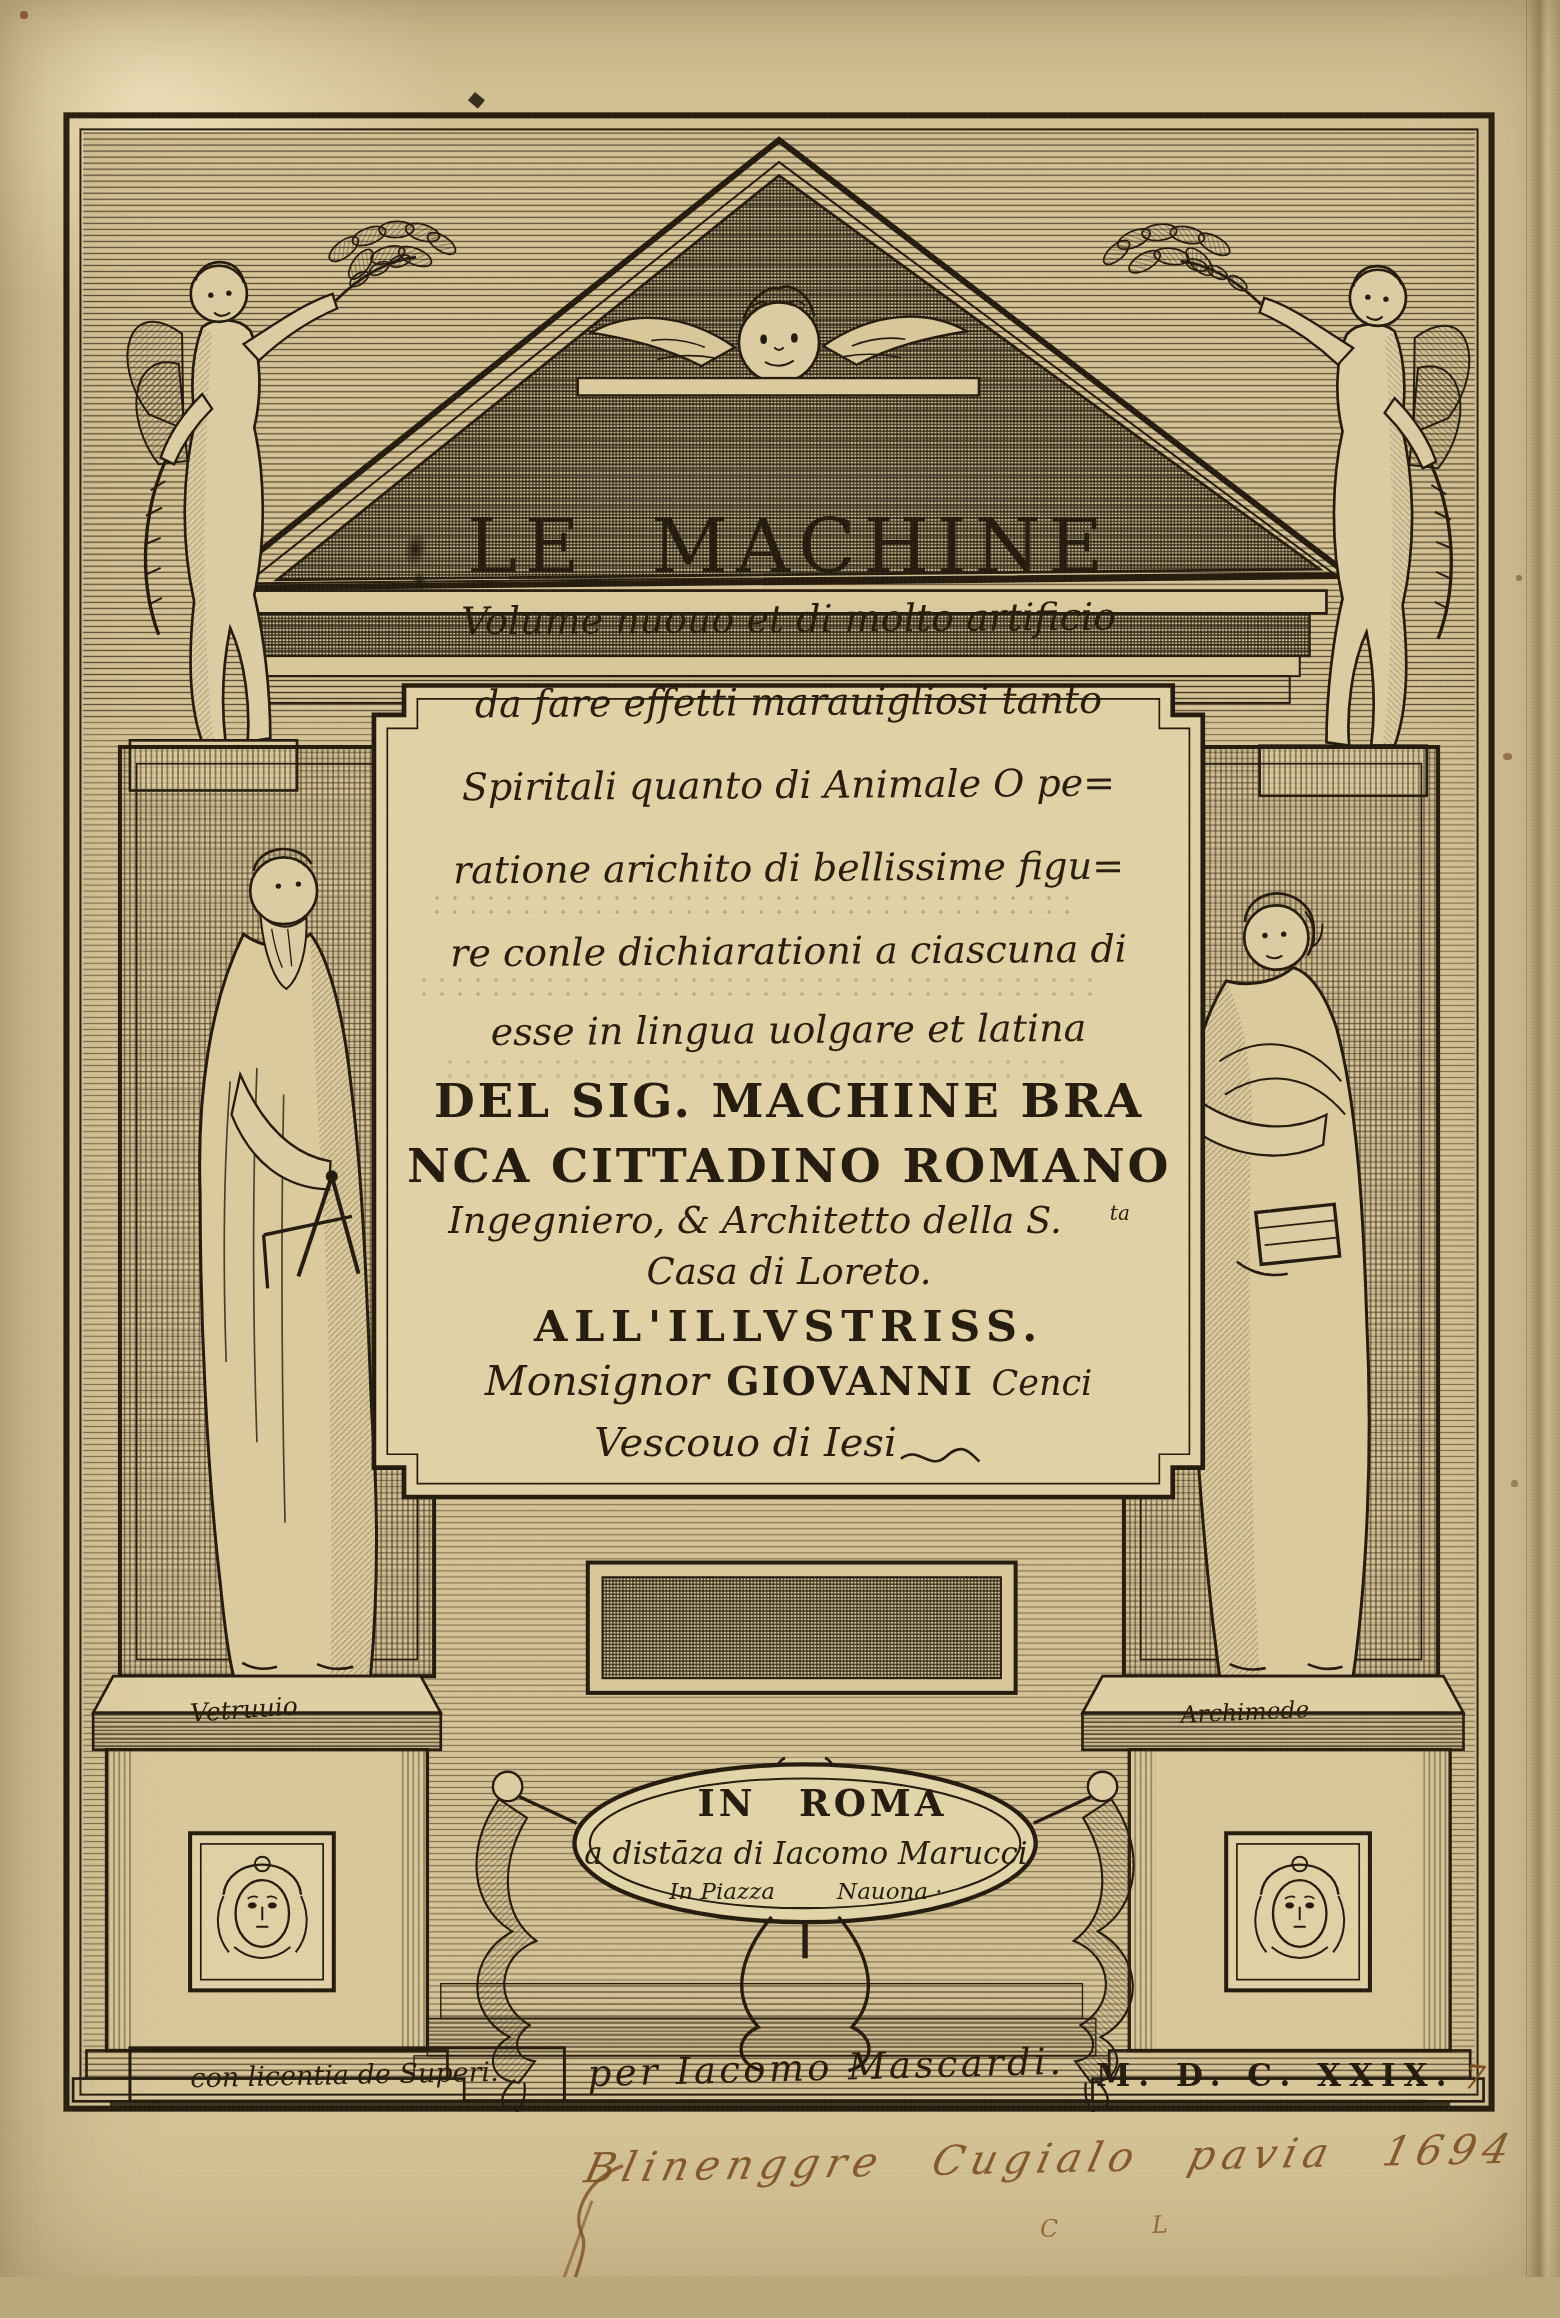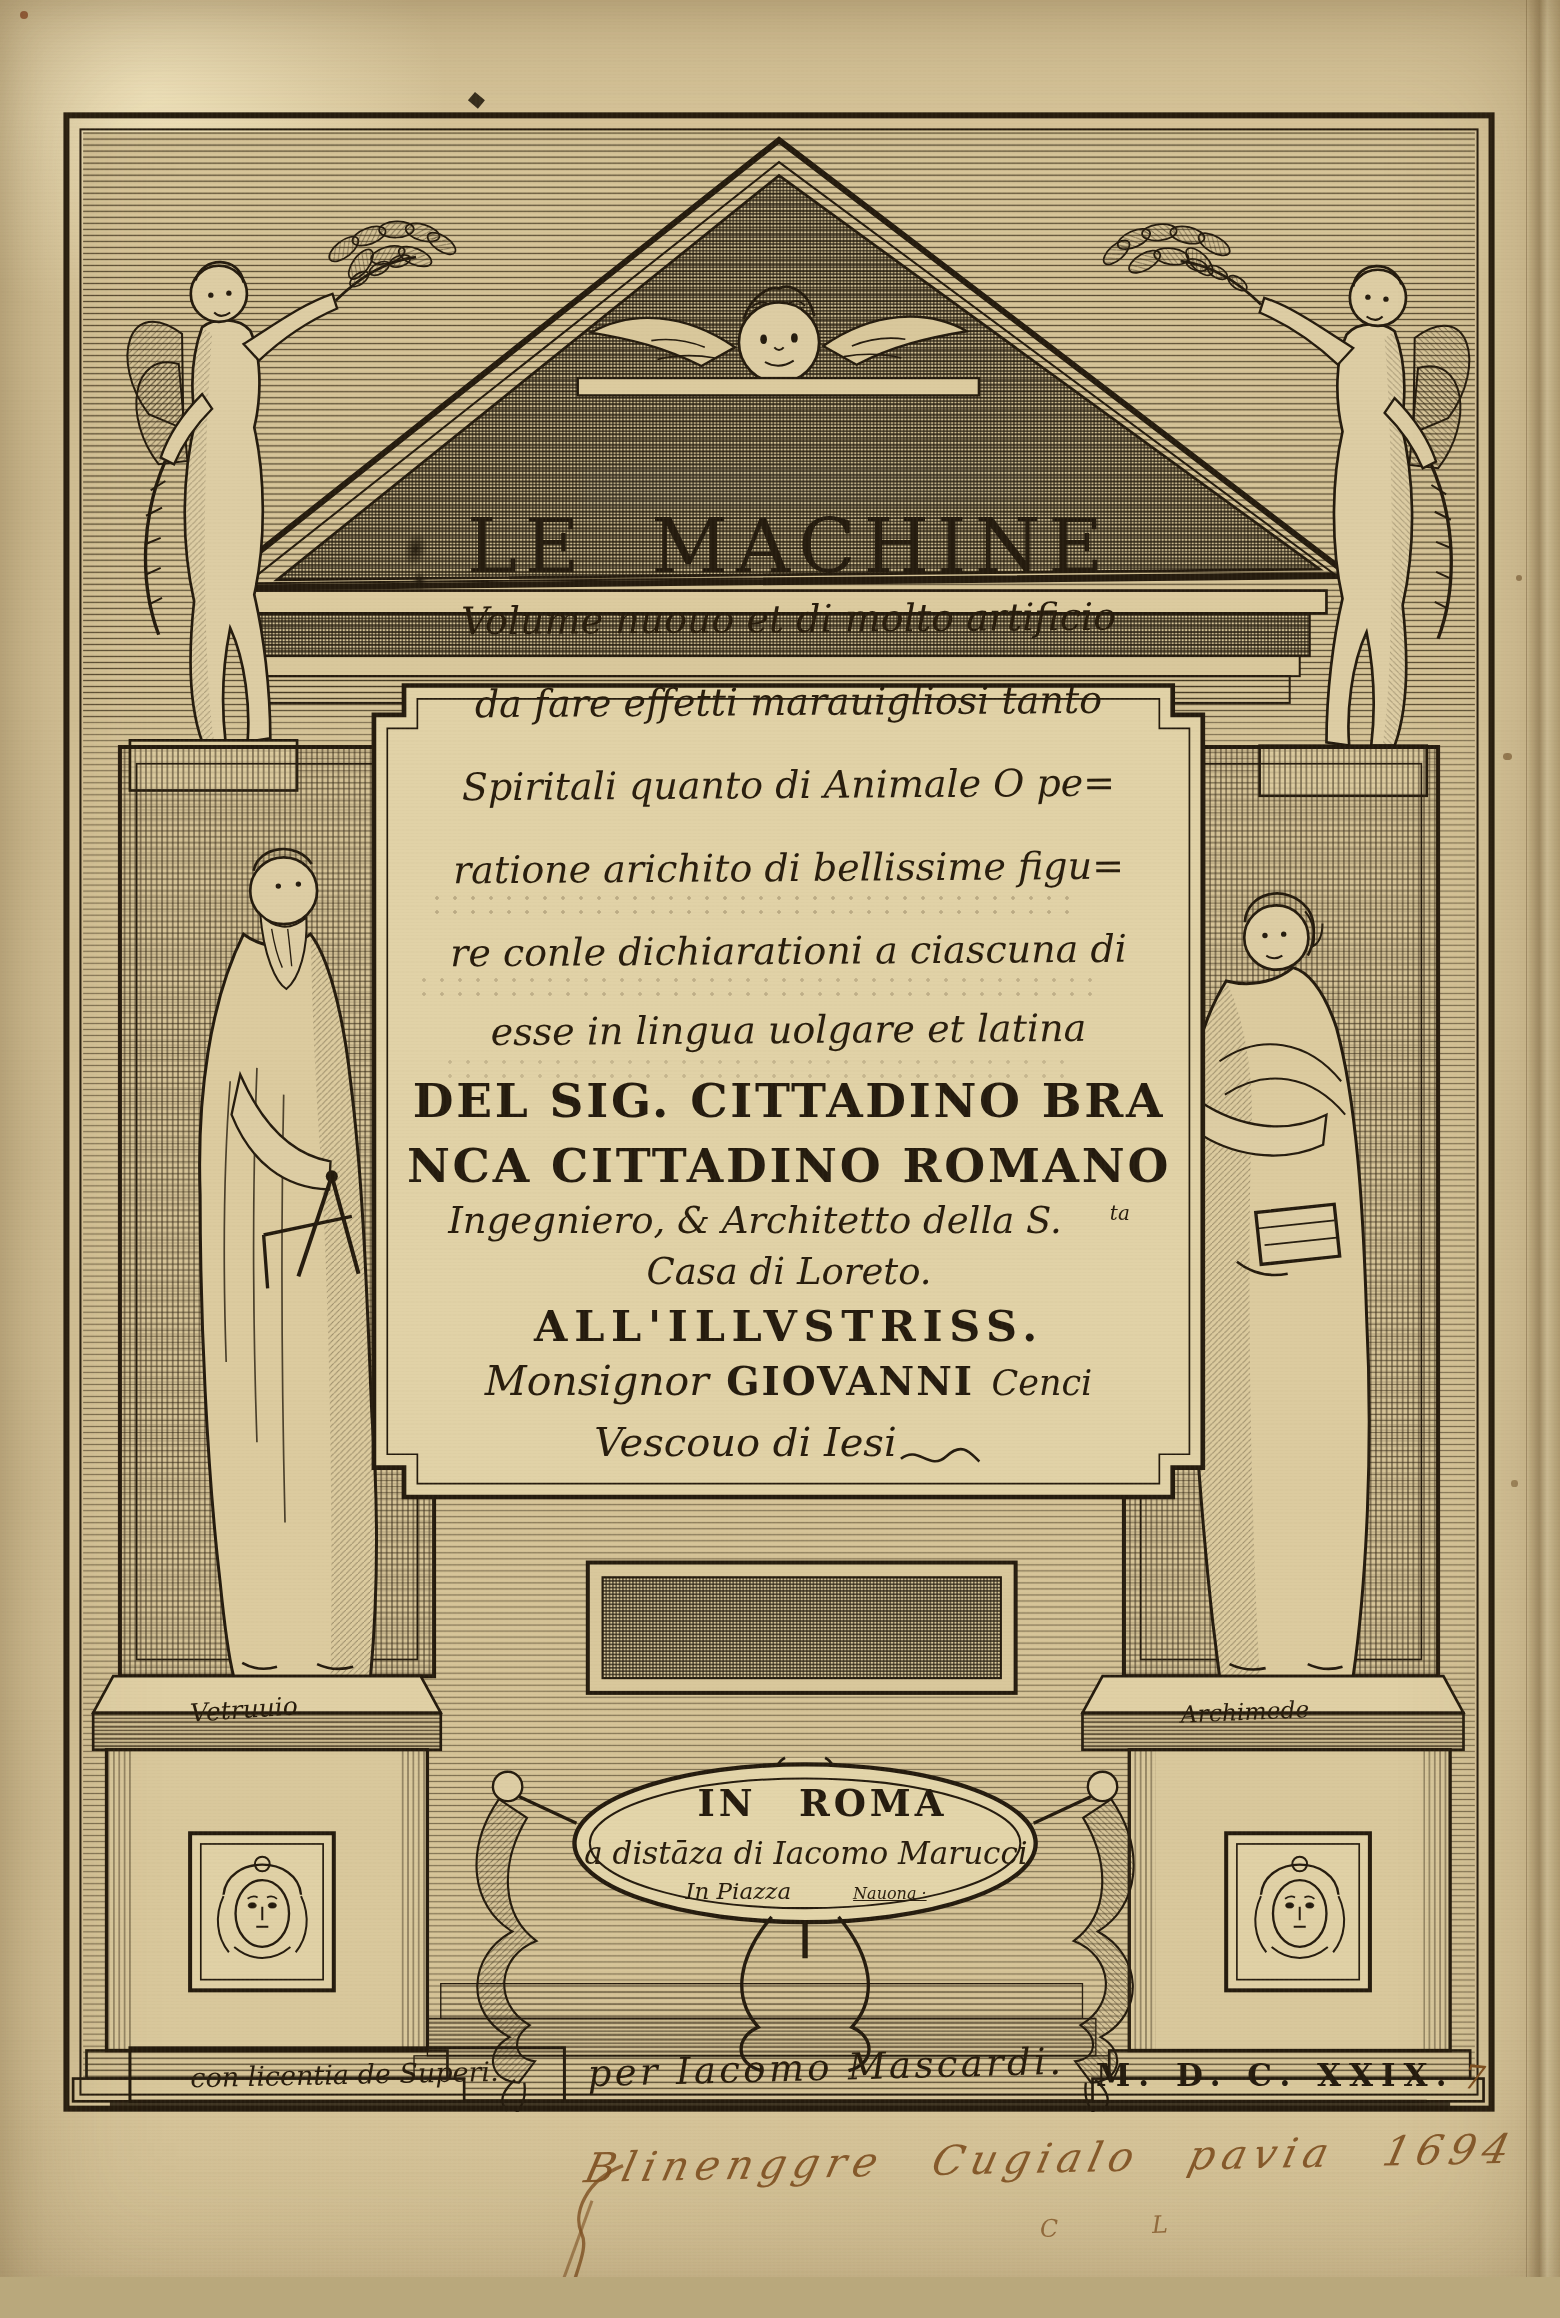--- a/index.html
+++ b/index.html
@@ -297,21 +297,21 @@
   <div class="abs t center ital sub" style="top:683px;">da fare effetti marauigliosi tanto</div>
   <div class="abs t center ital sub" style="top:766px;">Spiritali quanto di Animale O pe=</div>
   <div class="abs t center ital sub" style="top:849px;">ratione arichito di bellissime figu=</div>
   <div class="abs t center ital sub" style="top:932px;">re conle dichiarationi a ciascuna di</div>
   <div class="abs t center ital sub" style="top:1011px;">esse in lingua uolgare et latina</div>
 
   <div class="abs dots" style="left:428px;top:891px;width:655px;height:29px;"></div>
   <div class="abs dots" style="left:415px;top:973px;width:682px;height:32px;opacity:.4;"></div>
   <div class="abs dots" style="left:441px;top:1055px;width:628px;height:28px;opacity:.32;"></div>
 
-  <div class="abs t center caps author" style="top:1076px;">DEL SIG. CITTADINO BRA</div>
+  <div class="abs t center caps author" style="top:1076px;">DEL SIG. MACHINE BRA</div>
   <div class="abs t center caps author" style="top:1141px;">NCA CITTADINO ROMANO</div>
 
   <div class="abs rowc" style="left:401px;top:1202px;width:776px;">
     <span class="t ital" style="font-size:37px;">Ingegniero, &amp; Architetto della S.</span>
     <span class="t ital" style="font-size:20px;transform:translateY(-13.4px);">ta</span>
   </div>
   <div class="abs t center ital" style="left:401px;top:1253px;width:776px;font-size:37px;">Casa di Loreto.</div>
 
   <div class="abs t center caps" style="left:401px;top:1304px;width:776px;font-size:43px;letter-spacing:6.7px;">ALL'ILLVSTRISS.</div>
 
@@ -327,21 +327,21 @@
     </svg>
   </div>
 
   <div class="abs t ital center labelrot" style="left:167px;top:1697px;width:154px;transform:rotate(-4deg);">Vetruuio</div>
   <div class="abs t ital center" style="left:1165px;top:1700px;width:160px;font-size:23.4px;transform:rotate(-2.5deg);">Archimede</div>
 
   <div class="abs t center caps" style="left:622px;top:1784px;width:401px;font-size:37px;letter-spacing:4px;word-spacing:25.4px;">IN ROMA</div>
   <div class="abs t center ital" style="left:572px;top:1837px;width:468px;font-size:31px;">a distāza di Iacomo Marucci</div>
   <div class="abs rowc" style="left:572px;top:1879px;width:468px;gap:62px;">
     <span class="t ital" style="font-size:23px;">In Piazza</span>
-    <span class="t ital" style="font-size:16px;text-decoration:underline;">Nauona ·</span>
+    <span class="t ital" style="font-size:23px;">Nauona ·</span>
   </div>
 
   <div class="abs t ital center imprint-lic">con licentia de Superi.</div>
   <div class="abs t ital center imprint-pr">per Iacomo Mascardi.</div>
   <div class="abs t center imprint-yr">M. D. C. XXIX.</div>
 
   <svg class="abs" style="left:559px;top:2160px;" width="100" height="154" viewBox="0 0 150 230">
     <path d="M96 8 C 40 30, 20 80, 34 110 C 44 130, 28 160, 14 210" fill="none" stroke="#7d4e1f" stroke-width="5" opacity=".8"></path>
   </svg>
   <div class="abs t brown inscr">Blinenggre Cugialo pavia 1694</div>

